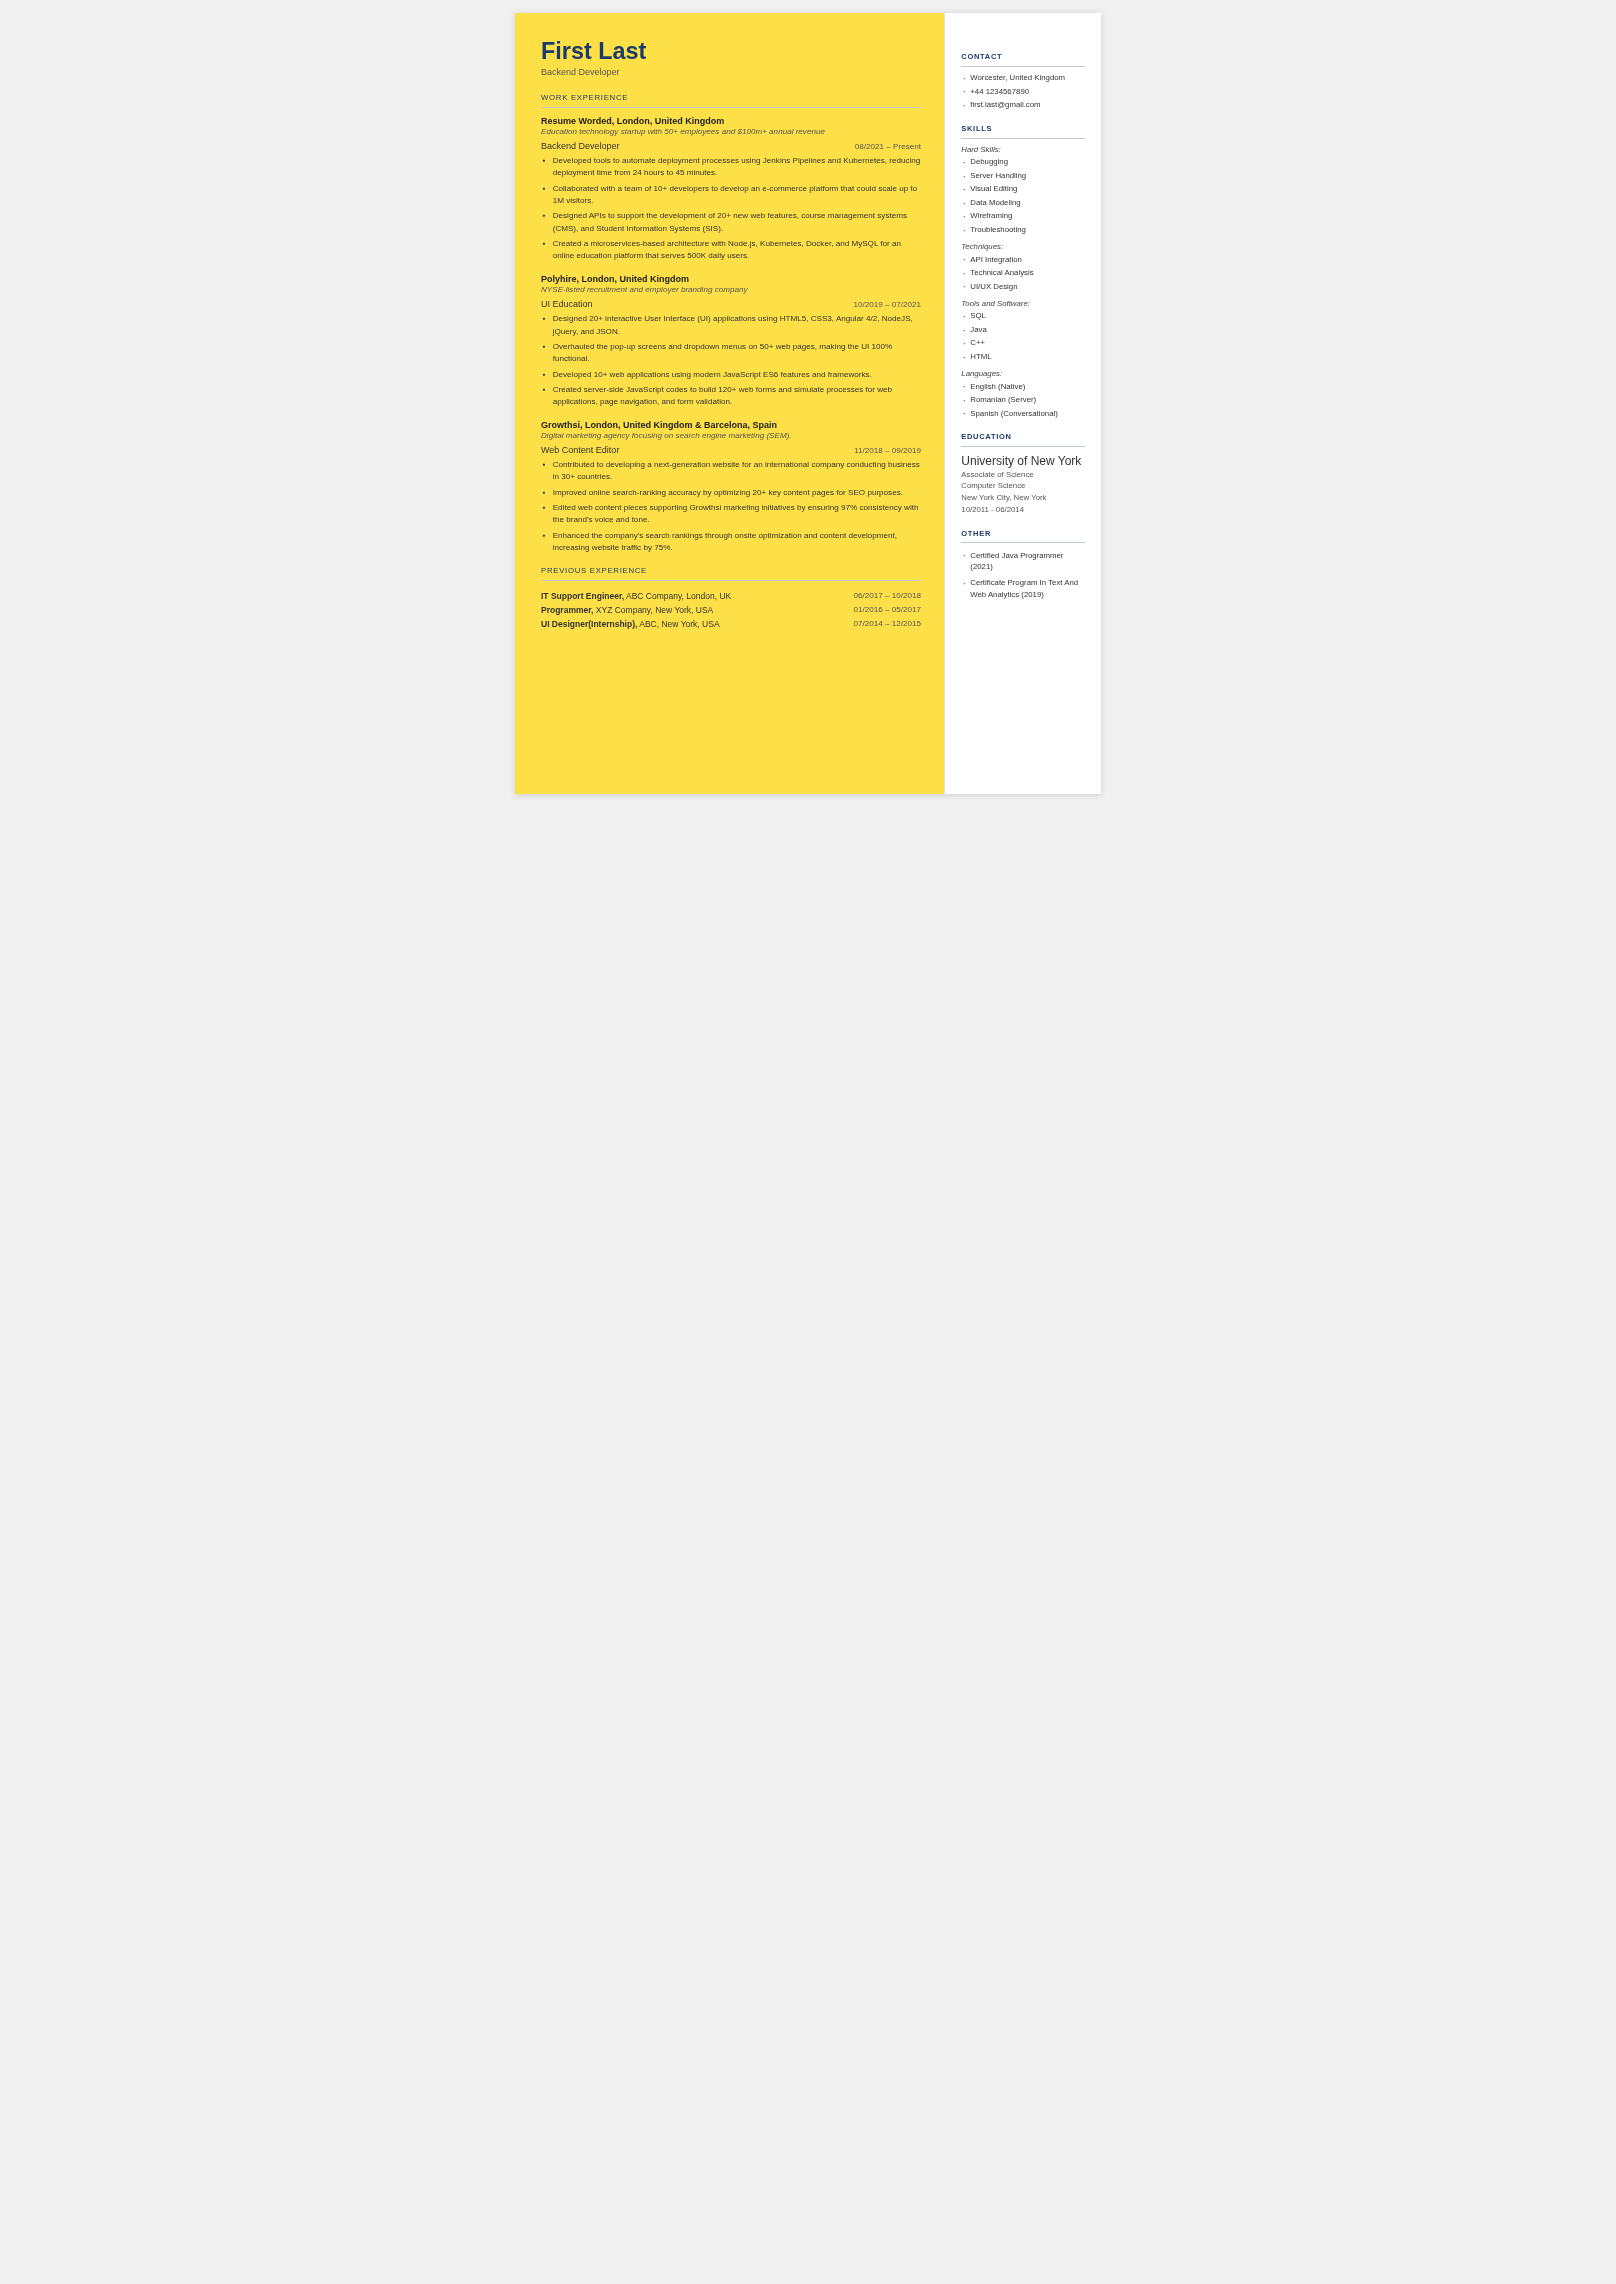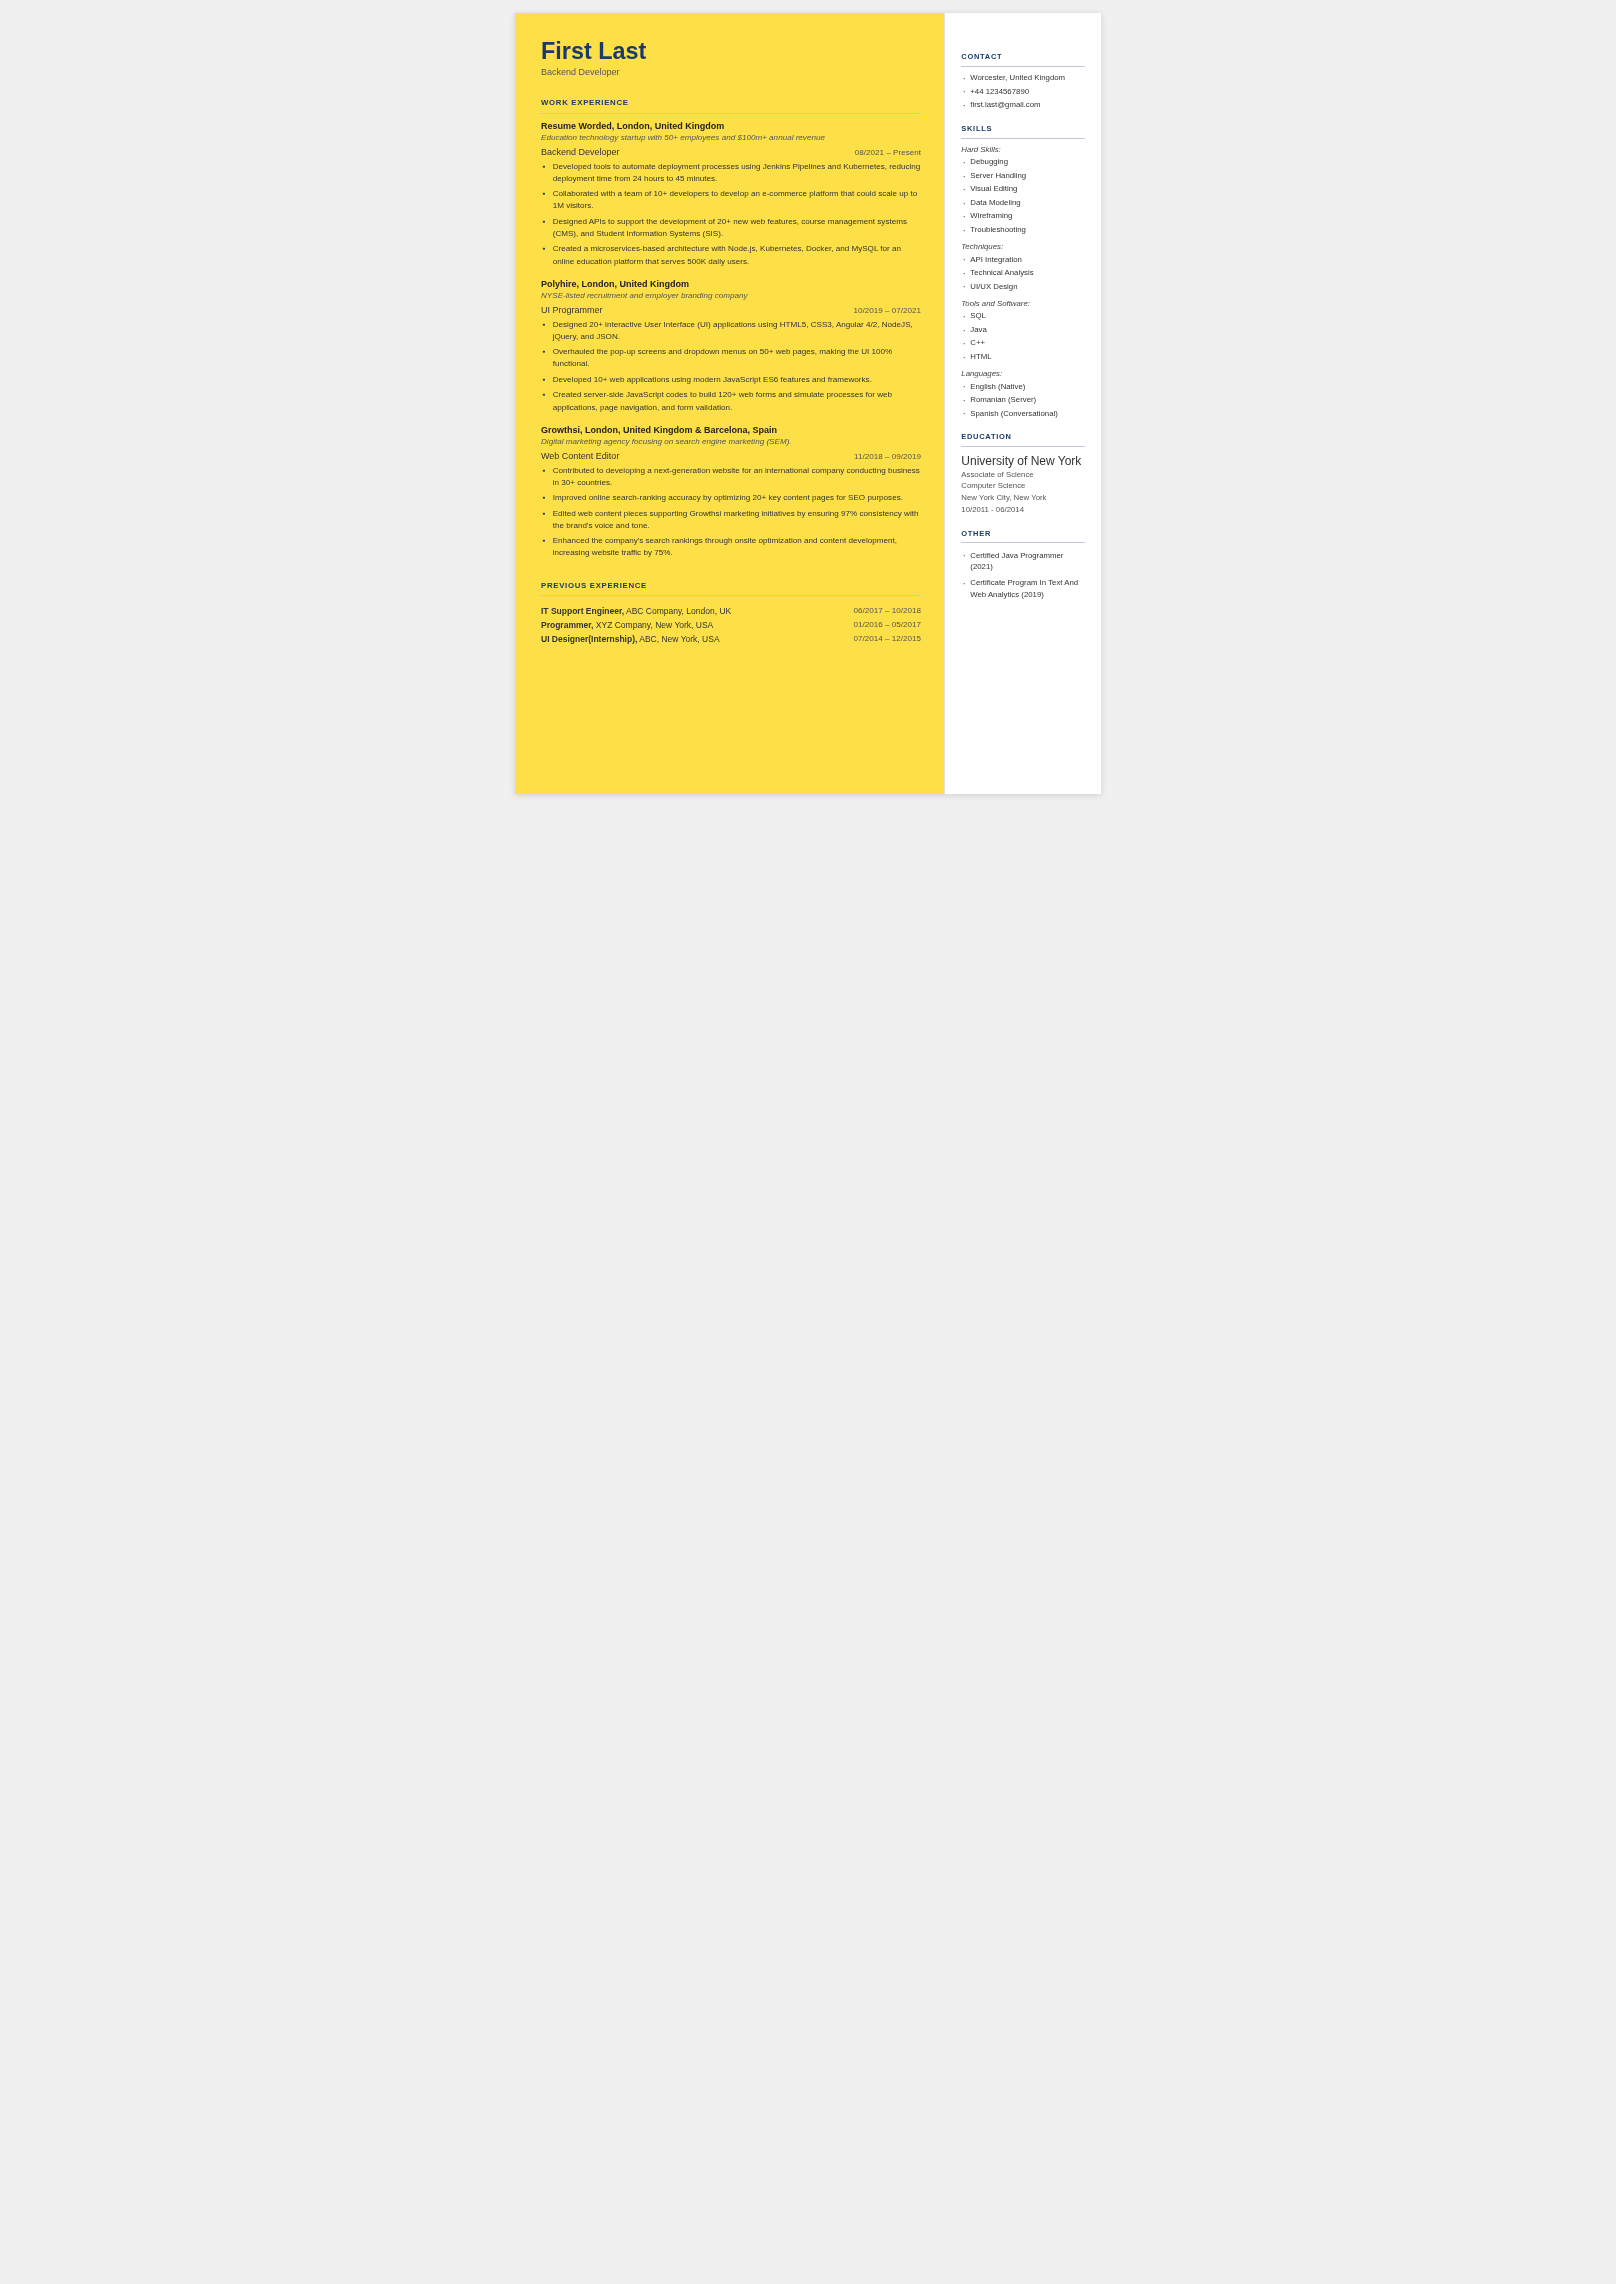--- a/index.html
+++ b/index.html
@@ -43,26 +43,26 @@
     }
     .resume-title {
       font-size: 9px;
       color: #555;
       margin-bottom: 15.6px;
     }
 
     
     .section-header {
       font-size: 7.8px;
-      font-weight: 700;
+      font-weight: 400;
       color: #1a3a6b;
       text-transform: uppercase;
       letter-spacing: 0.7px;
       margin-bottom: 5.2px;
-      margin-top: 21px;
+      margin-top: 6px;
     }
     .section-divider {
       border: none;
       border-top: 1px solid #c0c8d8;
       margin-bottom: 7.8px;
     }
 
     
     .company-name {
       font-size: 9px;
@@ -252,21 +252,21 @@
         <li>Created a microservices-based architecture with Node.js, Kubernetes, Docker, and MySQL for an online education platform that serves 500K daily users.</li>
       </ul>
     </div>
 
     <div class="work-block">
       <div class="company-name">
         <span class="co-bold">Polyhire,</span><span> London, United Kingdom</span>
       </div>
       <div class="company-desc">NYSE-listed recruitment and employer branding company</div>
       <div class="job-row">
-        <span class="job-title">UI Programmer</span>
+        <span class="job-title">UI Education</span>
         <span class="job-dates">10/2019 – 07/2021</span>
       </div>
       <ul class="job-bullets">
         <li>Designed 20+ interactive User Interface (UI) applications using HTML5, CSS3, Angular 4/2, NodeJS, jQuery, and JSON.</li>
         <li>Overhauled the pop-up screens and dropdown menus on 50+ web pages, making the UI 100% functional.</li>
         <li>Developed 10+ web applications using modern JavaScript ES6 features and frameworks.</li>
         <li>Created server-side JavaScript codes to build 120+ web forms and simulate processes for web applications, page navigation, and form validation.</li>
       </ul>
     </div>
 

